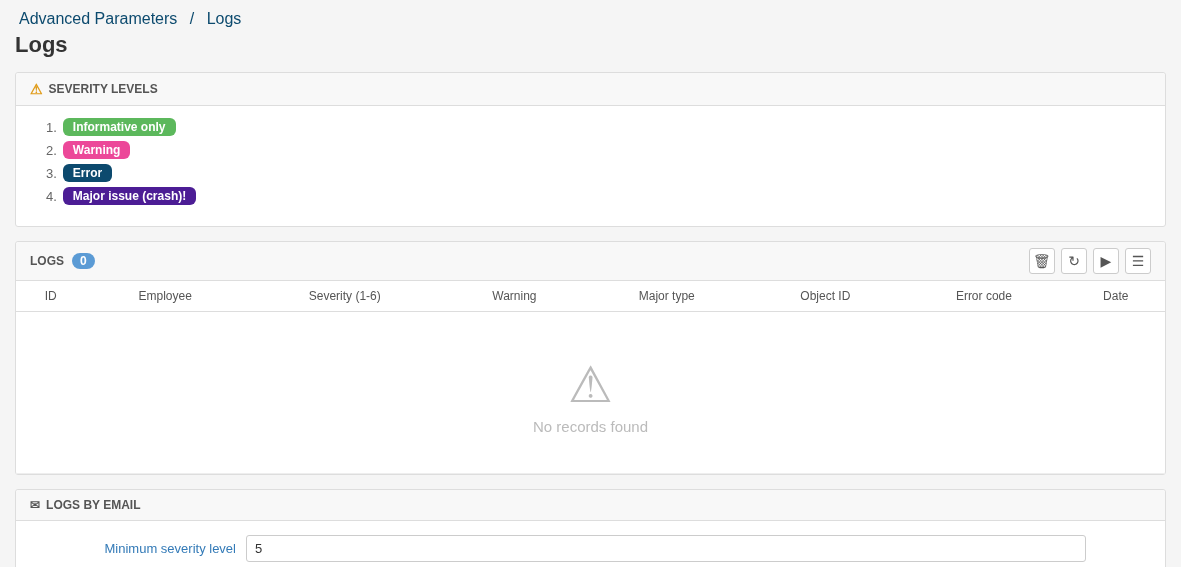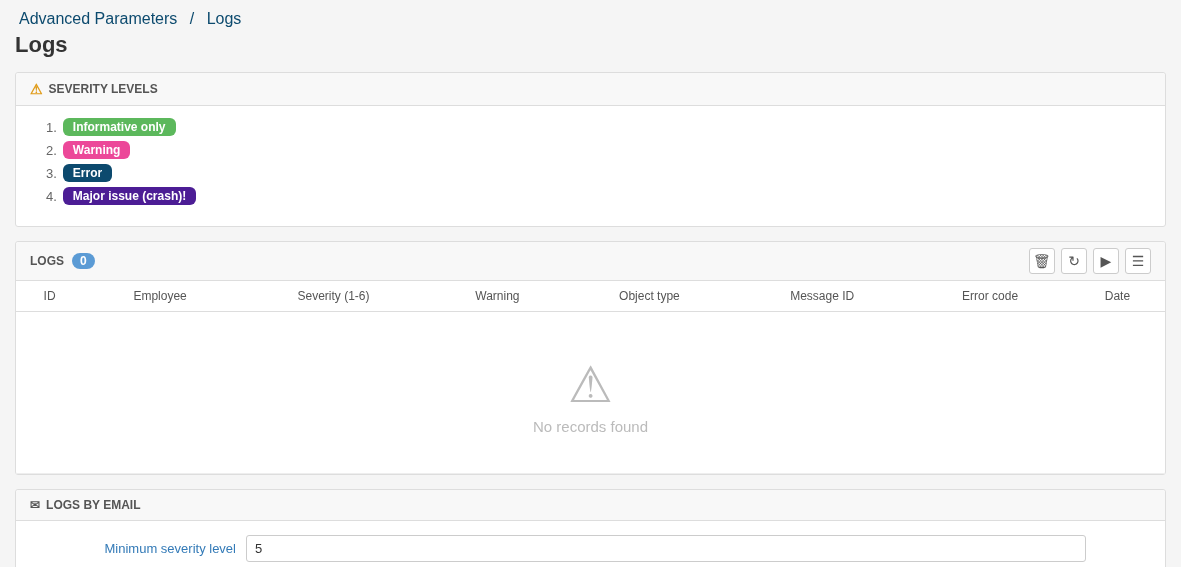--- a/index.html
+++ b/index.html
@@ -252,22 +252,22 @@
     </div>
     <div>
       <table class="logs-table">
         <thead>
           <tr>
 
           <th>ID</th>
               <th>Employee</th>
               <th>Severity (1-6)</th>
               <th>Warning</th>
-              <th>Object type</th>
-              <th>Message ID</th>
+              <th>Major type</th>
+              <th>Object ID</th>
               <th>Error code</th>
               <th>Date</th>
             </tr>
         </thead>
         <tbody>
           <tr>
             <td colspan="8">
               <div class="no-records-area">
                 <span class="no-records-icon">⚠</span>
                 <span class="no-records-text">No records found</span>

